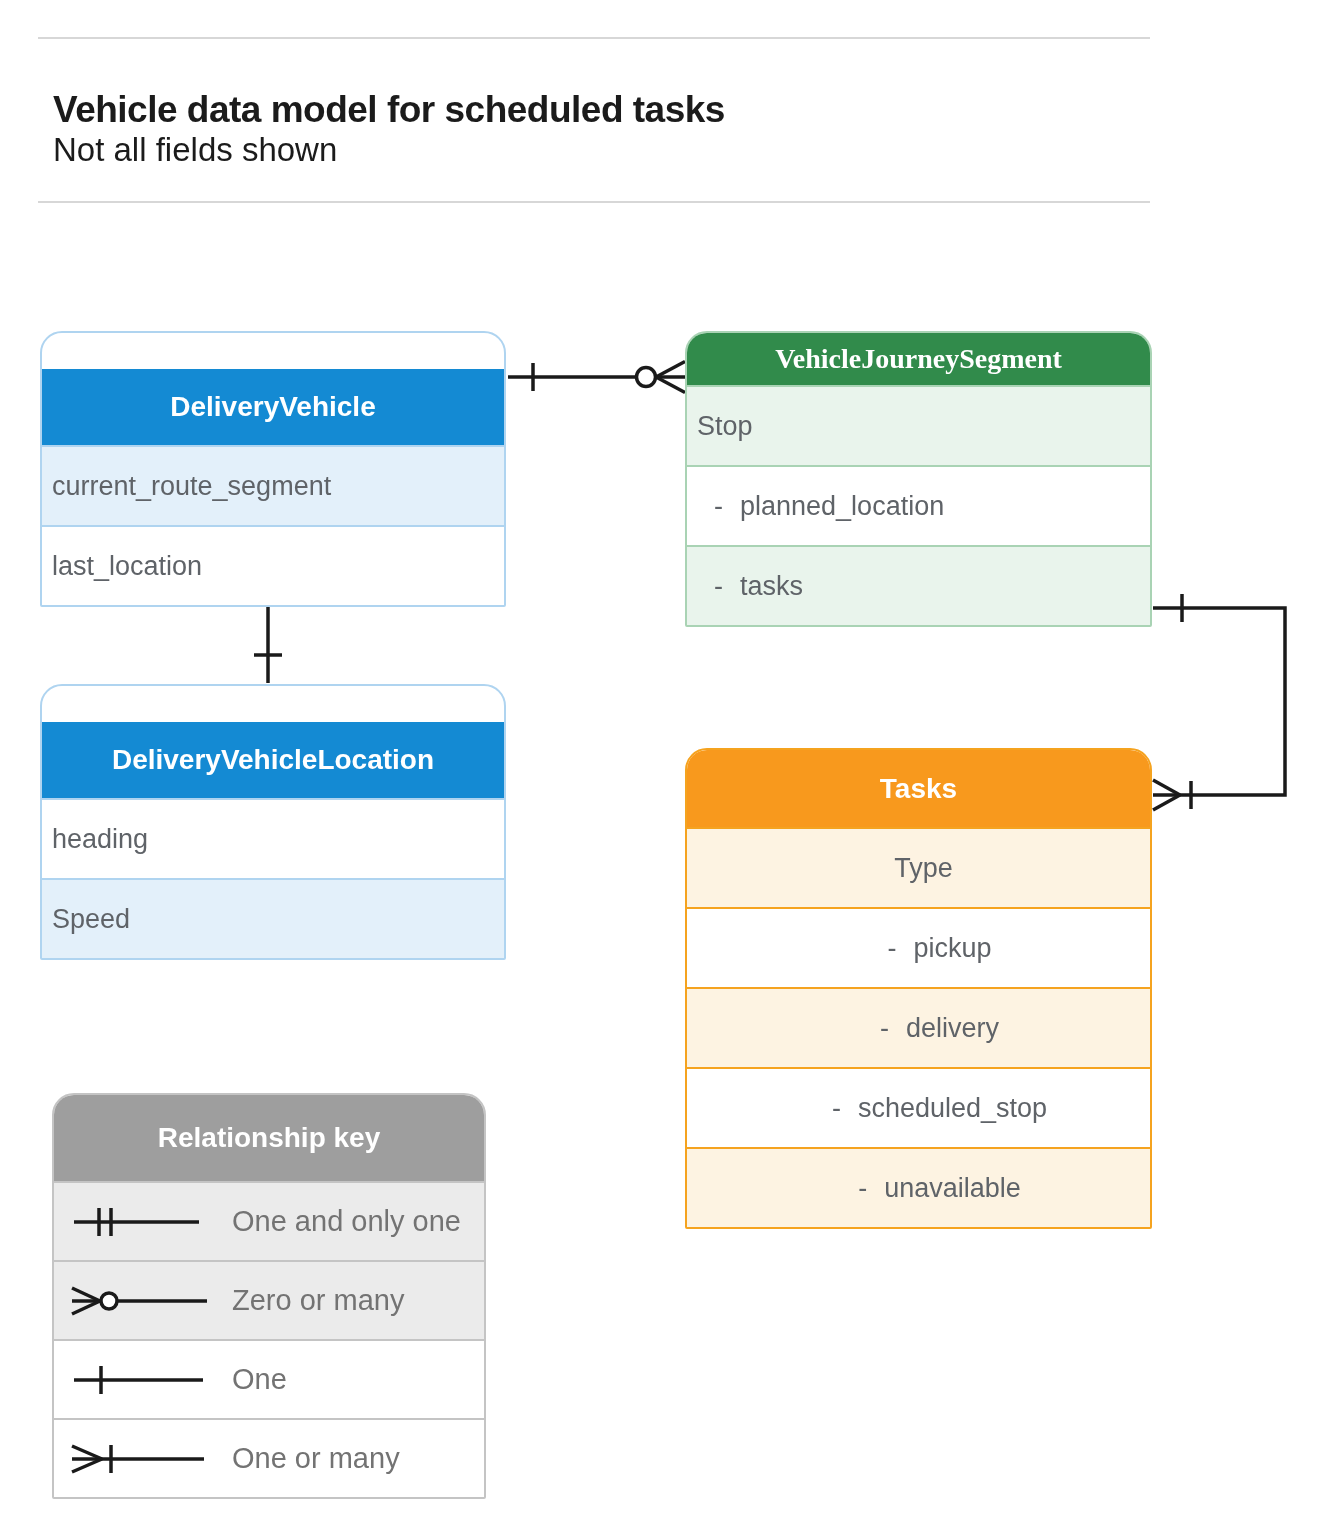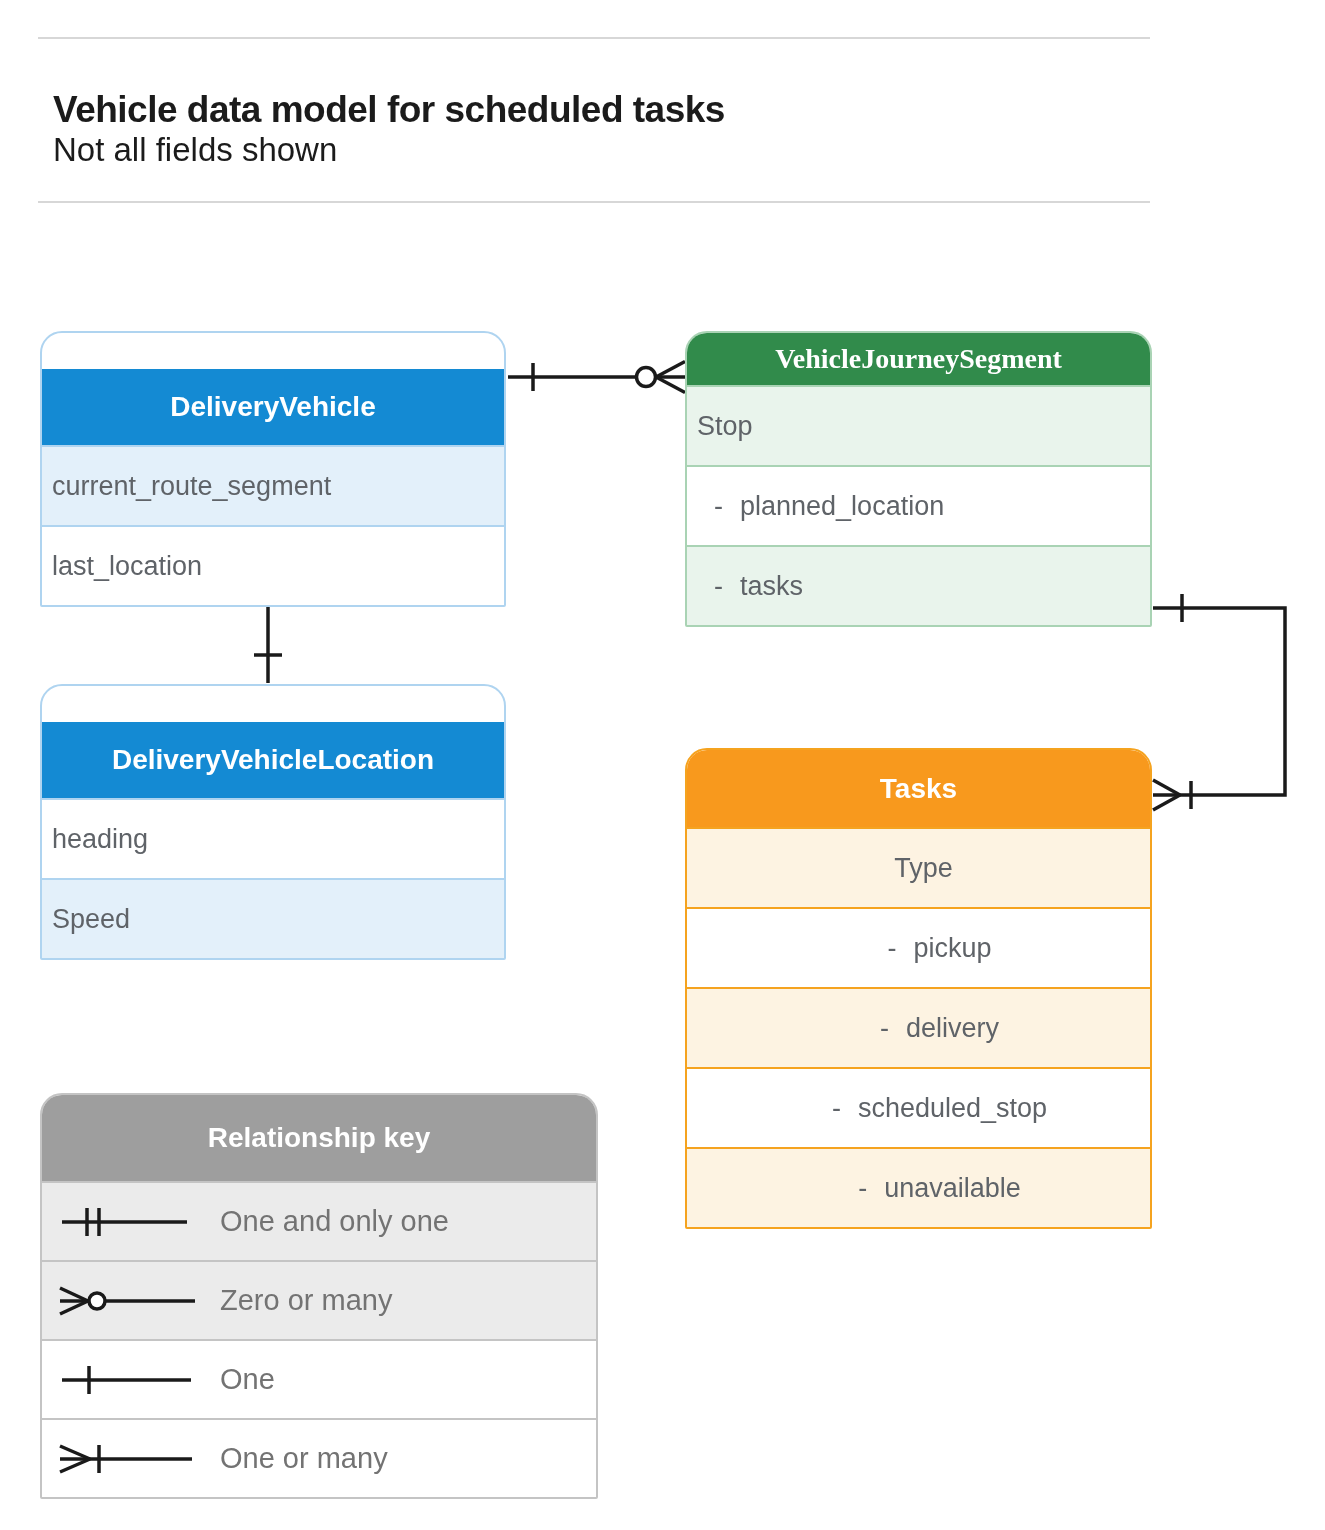--- a/index.html
+++ b/index.html
@@ -57,21 +57,21 @@
 
   
   #delivery-vehicle{left:40px;top:331px;width:466px;}
   #delivery-vehicle .entity-header{height:76px;}
   #vehicle-journey-segment{left:685px;top:331px;width:467px;}
   #vehicle-journey-segment .entity-header{height:52px;font-family:Liberation Serif, serif;}
   #delivery-vehicle-location{left:40px;top:684px;width:466px;}
   #delivery-vehicle-location .entity-header{height:76px;}
   #tasks-box{left:685px;top:748px;width:467px;}
   #tasks-box .entity-header{height:77px;}
-  #legend-box{left:40px;top:1093px;width:558px;}
+  #legend-box{left:52px;top:1093px;width:434px;}
   #legend-box .entity-header{height:86px;}
   #legend-box .entity-row{height:79px;padding-left:16px;font-size:29px;color:#737373;}
   .legend-symbol{flex:0 0 140px;margin-right:22px;}
   .legend-label{white-space:nowrap;}
 
   #connector-layer{position:absolute;left:0;top:0;pointer-events:none;}
   #connector-layer path,#connector-layer circle{
     stroke:var(--connector,#1a1a1a);stroke-width:3.5;fill:none;
   }
   #connector-layer circle{fill:#ffffff;}

